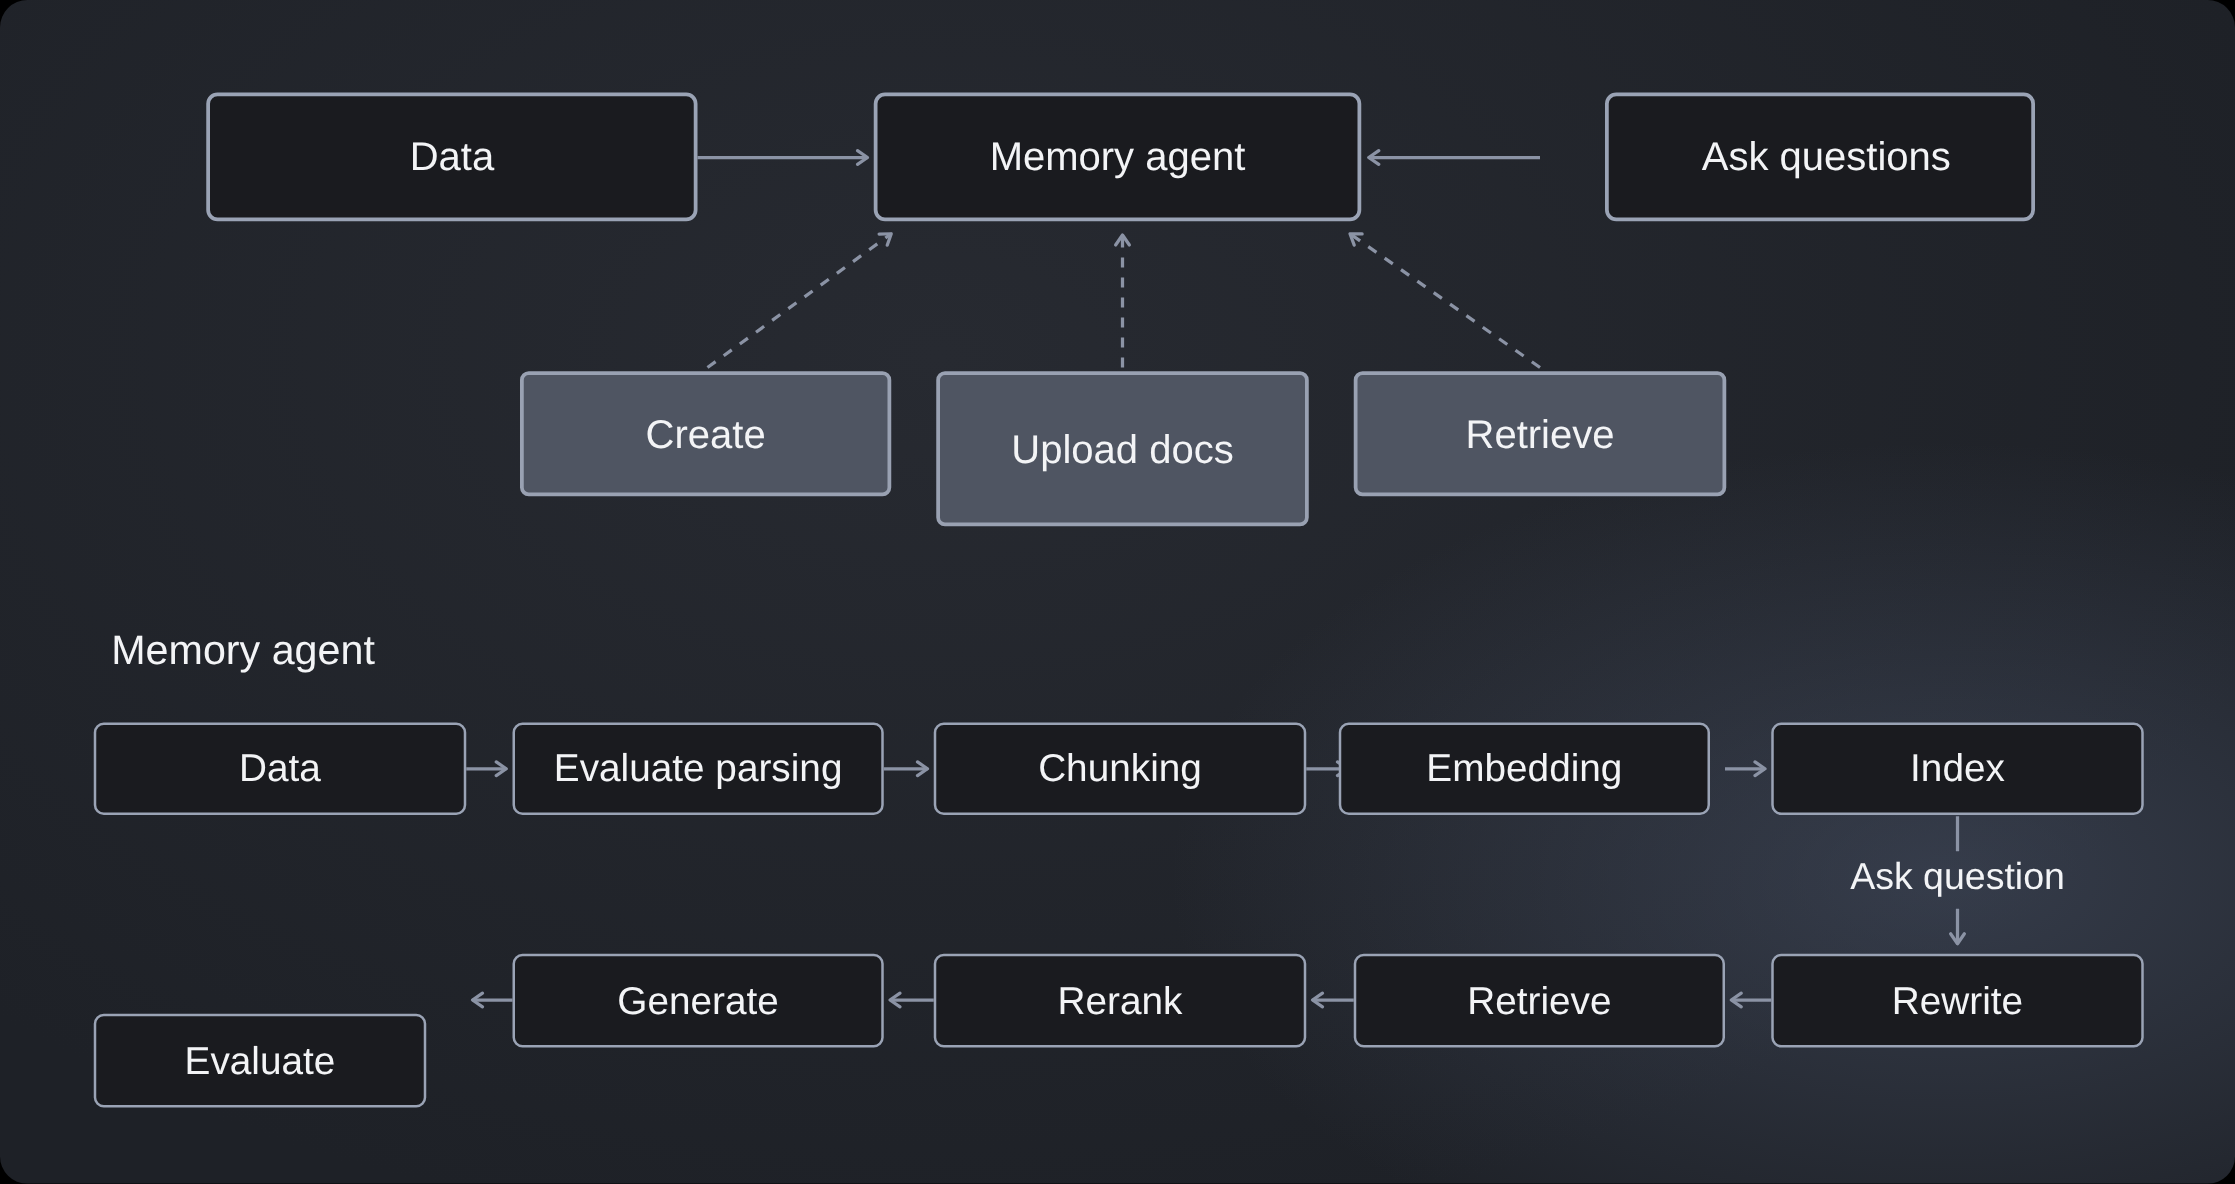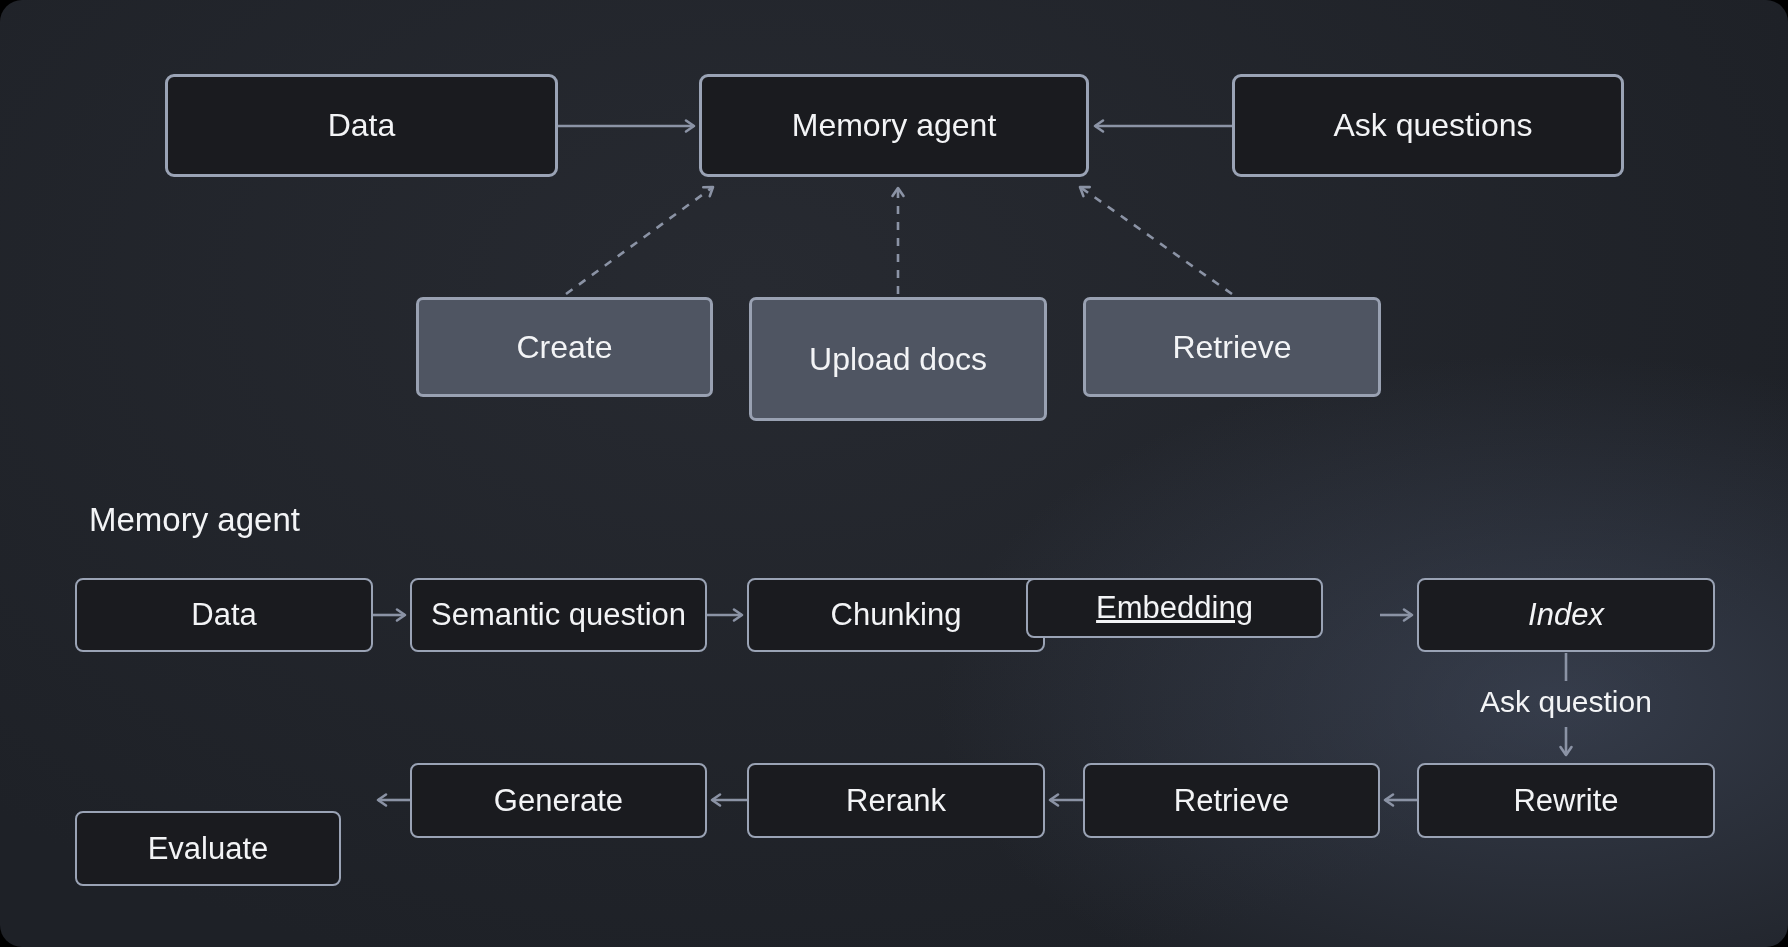--- a/index.html
+++ b/index.html
@@ -98,33 +98,33 @@
 
       <path d="M1417,800 H1385" marker-end="url(#ah)"></path>
       <path d="M1083,800 H1050" marker-end="url(#ah)"></path>
       <path d="M747,800 H712" marker-end="url(#ah)"></path>
       <path d="M410,800 H378" marker-end="url(#ah)"></path>
     </g>
   </svg>
 
   <div class="node node-dark" style="left:165px; top:74px; width:393px; height:103px;">Data</div>
   <div class="node node-dark" style="left:699px; top:74px; width:390px; height:103px;">Memory agent</div>
-  <div class="node node-dark" style="left:1232px; top:74px; width:392px; height:103px;padding-left:10px;">Ask questions</div>
+  <div class="node node-dark" style="left:1284px; top:74px; width:344px; height:103px;padding-left:10px;">Ask questions</div>
 
   <div class="node node-gray" style="left:416px; top:297px; width:297px; height:100px;text-align:right;">Create</div>
   <div class="node node-gray" style="left:749px; top:297px; width:298px; height:124px;">Upload docs</div>
   <div class="node node-gray" style="left:1083px; top:297px; width:298px; height:100px;">Retrieve</div>
 
   <div class="section-title" style="left:89px; top:501px;">Memory agent</div>
 
   <div class="node node-dark small" style="left:75px; top:578px; width:298px; height:74px;">Data</div>
-  <div class="node node-dark small" style="left:410px; top:578px; width:297px; height:74px;">Semantic question</div>
+  <div class="node node-dark small" style="left:410px; top:578px; width:297px; height:74px;">Evaluate parsing</div>
   <div class="node node-dark small" style="left:747px; top:578px; width:298px; height:74px;">Chunking</div>
-  <div class="node node-dark small" style="left:1026px; top:578px; width:297px; height:60px;text-decoration:underline;">Embedding</div>
-  <div class="node node-dark small" style="left:1417px; top:578px; width:298px; height:74px;font-style:italic;">Index</div>
+  <div class="node node-dark small" style="left:1071px; top:578px; width:297px; height:74px;">Embedding</div>
+  <div class="node node-dark small" style="left:1417px; top:578px; width:298px; height:74px;">Index</div>
 
   <div class="edge-label" style="left:1446px; top:685px; width:240px;">Ask question</div>
 
   <div class="node node-dark small" style="left:75px; top:763px; width:266px; height:75px;margin-top:48px;">Evaluate</div>
   <div class="node node-dark small" style="left:410px; top:763px; width:297px; height:75px;">Generate</div>
   <div class="node node-dark small" style="left:747px; top:763px; width:298px; height:75px;">Rerank</div>
   <div class="node node-dark small" style="left:1083px; top:763px; width:297px; height:75px;">Retrieve</div>
   <div class="node node-dark small" style="left:1417px; top:763px; width:298px; height:75px;">Rewrite</div>
 
 </div>

